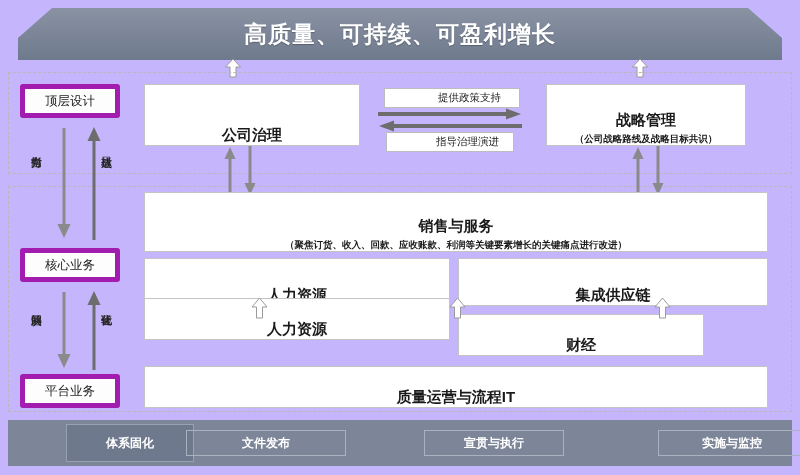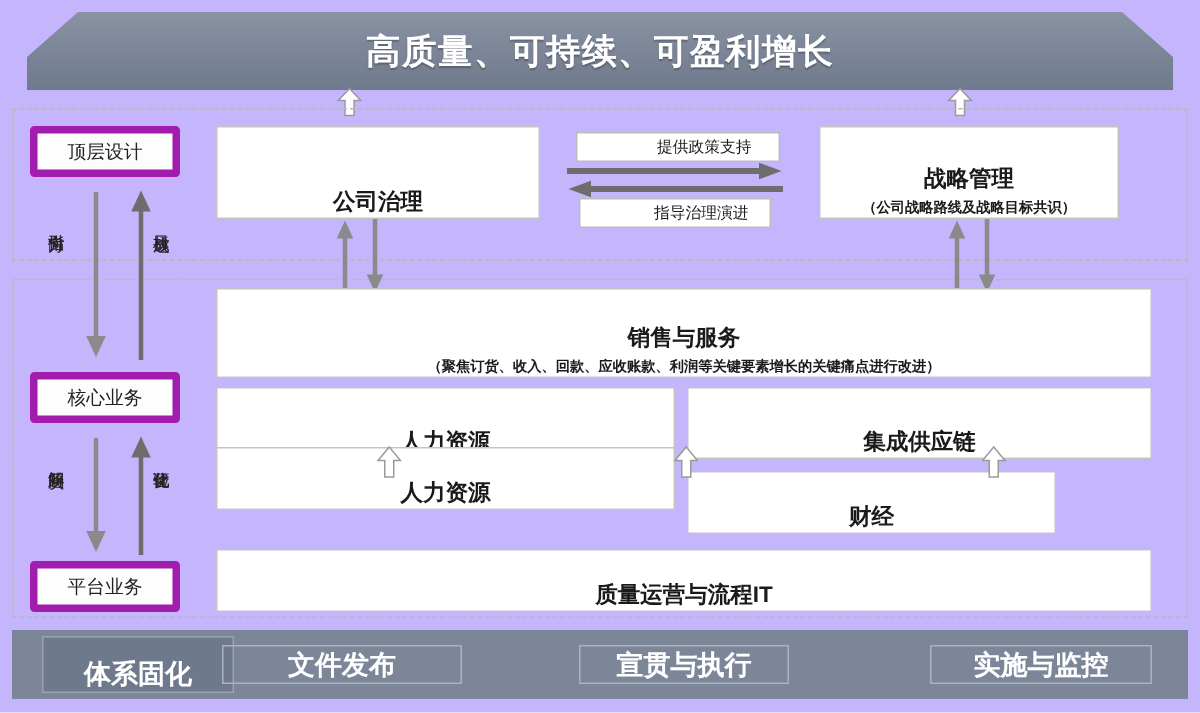--- a/index.html
+++ b/index.html
@@ -136,26 +136,27 @@
     top: 420px;
     width: 784px;
     height: 46px;
     background: #7d8699;
     box-sizing: border-box;
   }
   .bottom-box {
     position: absolute;
     box-sizing: border-box;
     display: flex;
-    align-items: flex-end;
+    align-items: center;
     justify-content: center;
-    font-size: 18px;
+    font-size: 12px;
     color: #ffffff;
     font-weight: bold;
     border: 1px solid #aab2c0;
+    margin-left: 38px;
   }
   .bottom-box.primary {
     background: #6f798d;
     border: 1px solid #99a2b2;
   }
   .bottom-box.plain {
     background: transparent;
   }
 </style>
 </head>

